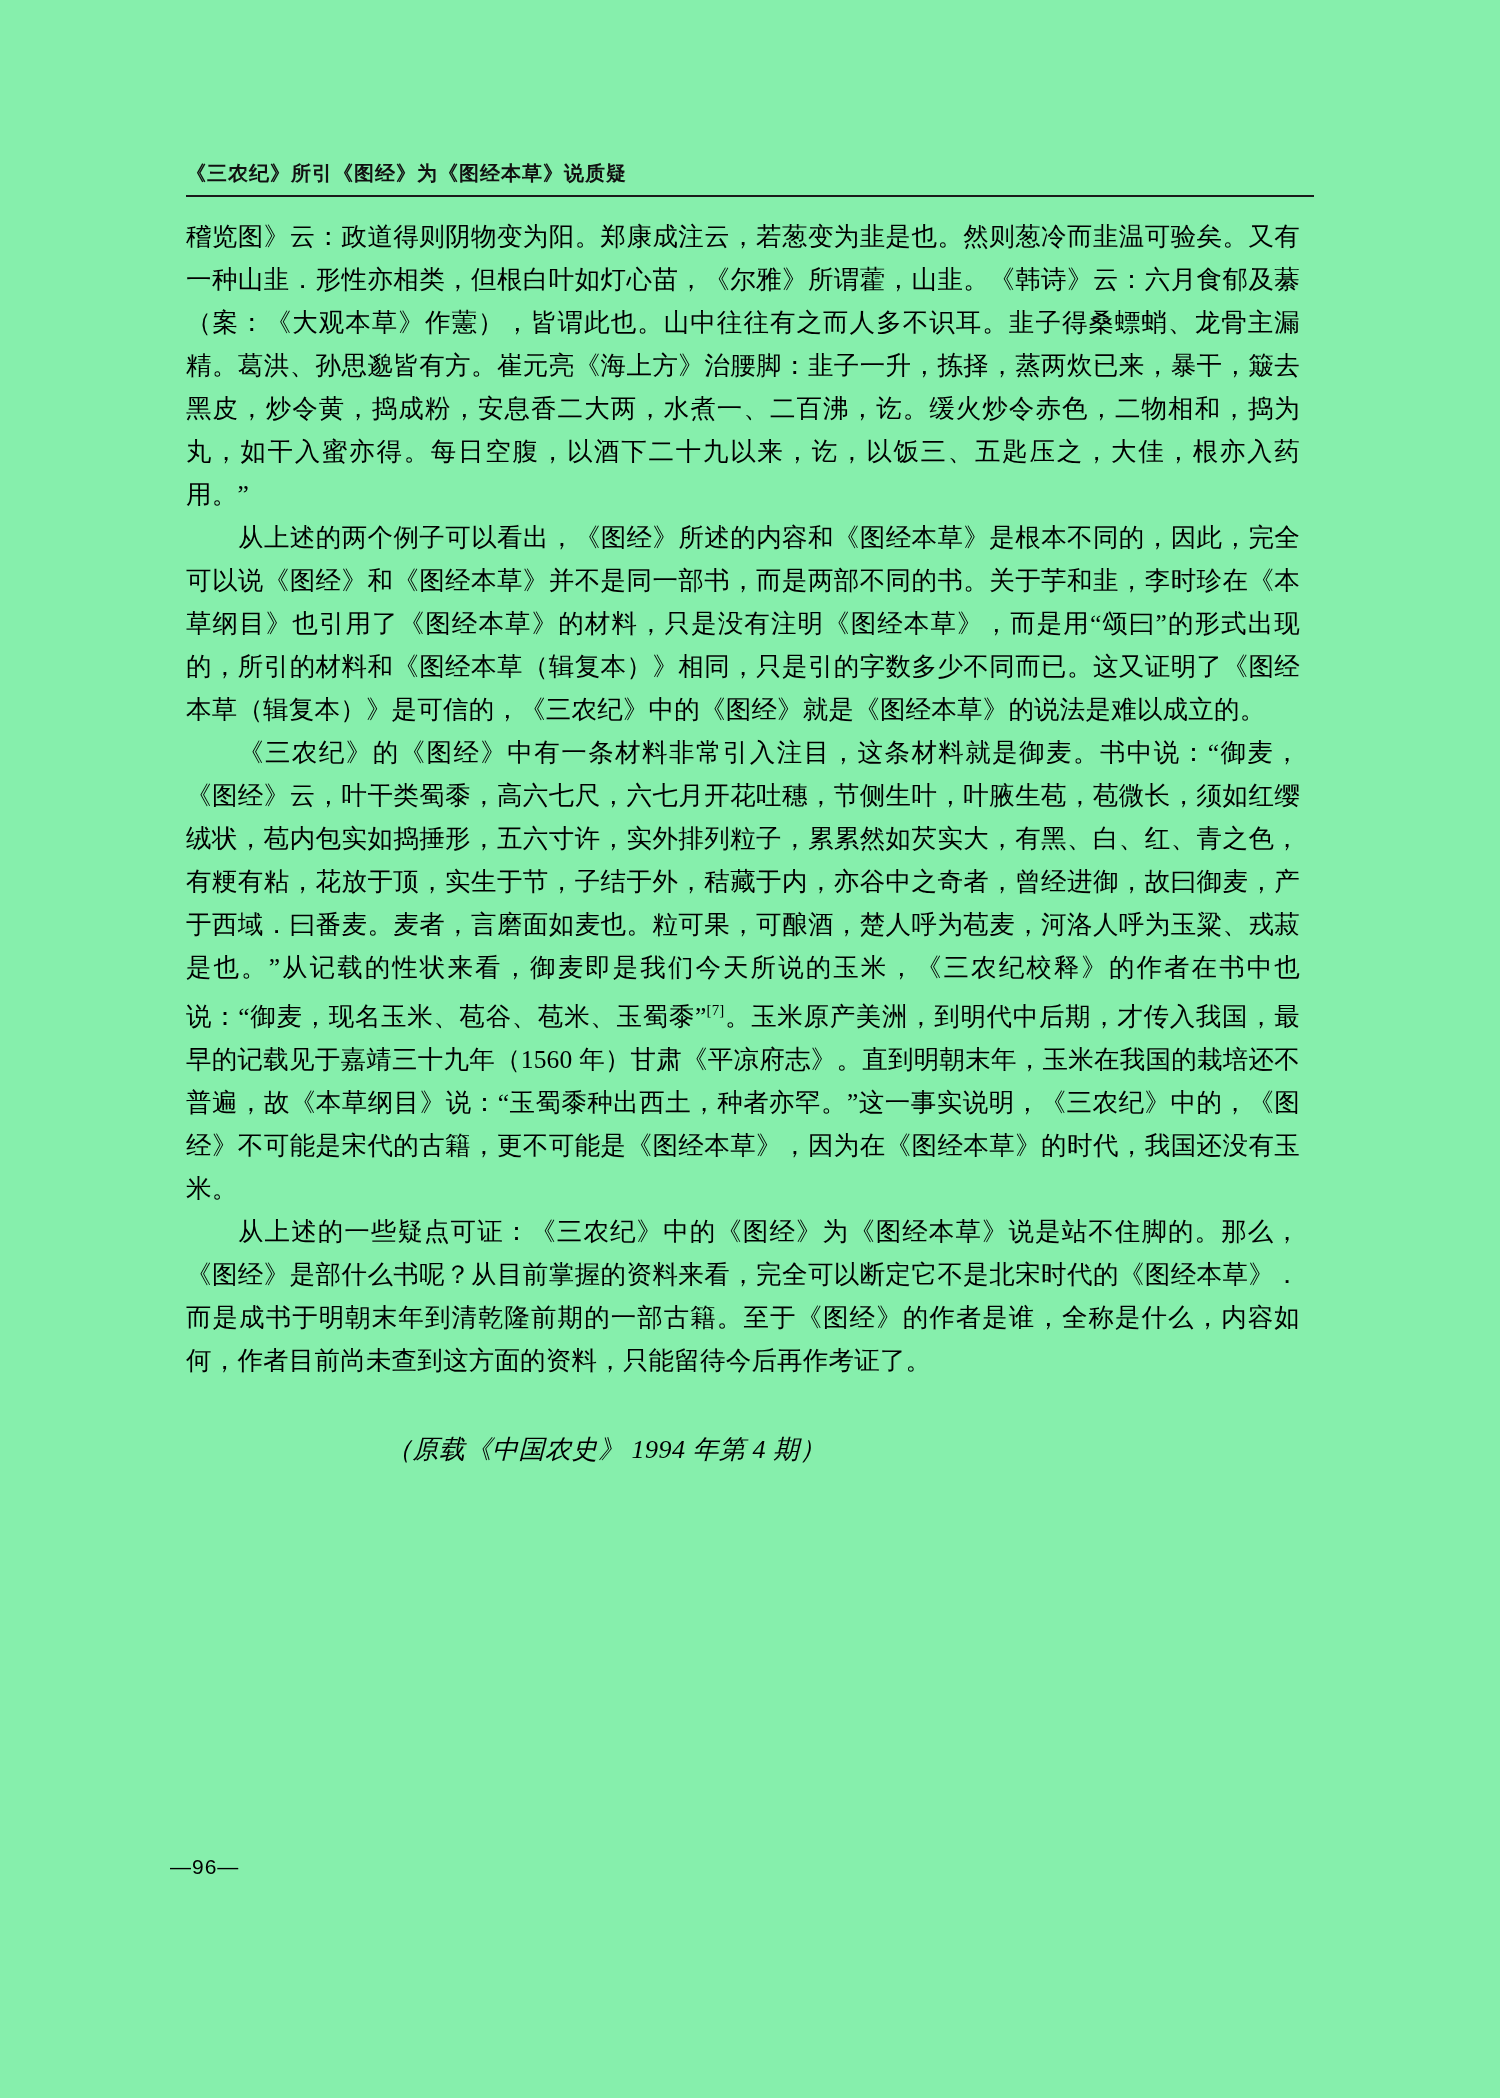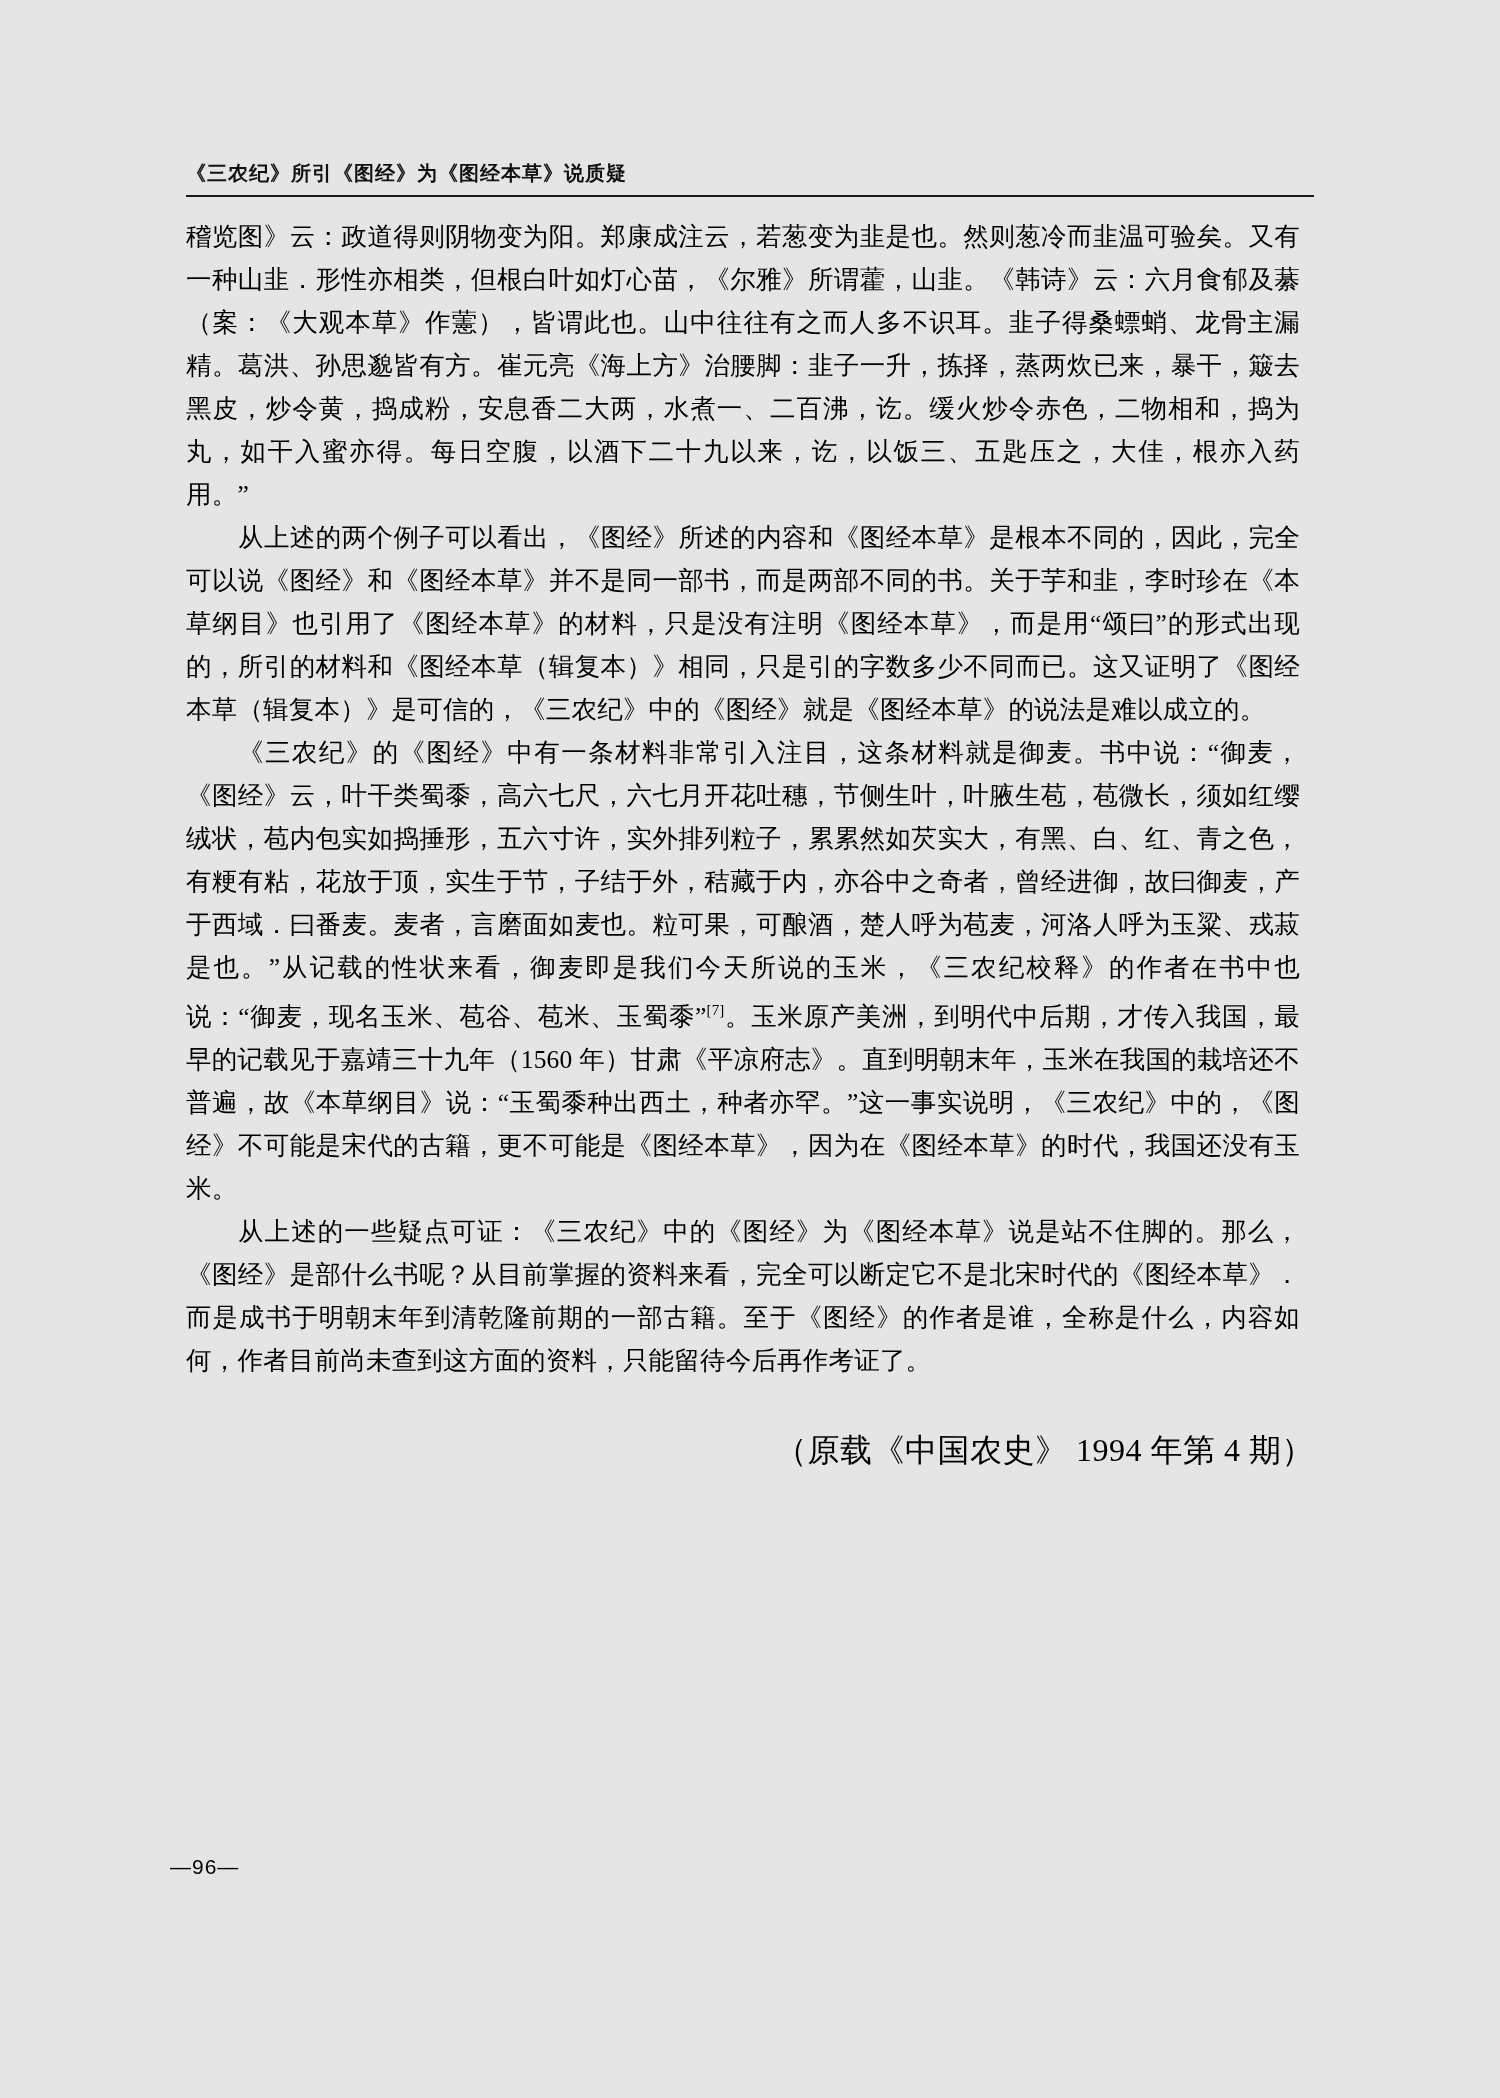--- a/index.html
+++ b/index.html
@@ -13,21 +13,21 @@
     font-family: "Liberation Serif", "DejaVu Serif", serif;
     color: #000000;
     position: relative;
     overflow: hidden;
   }
   .page {
     position: absolute;
     left: 0; top: 0;
     width: 1500px;
     height: 2098px;
-    background: #e5e5e5;
+    background: #86efac;
   }
   .content {
     position: absolute;
     left: 186px;
     top: 160px;
     width: 1128px;
   }
   .header {
     font-family: "Liberation Sans", "DejaVu Sans", sans-serif;
     font-size: 20px;
@@ -55,26 +55,27 @@
   }
   p.heading {
     text-indent: 52px;
     font-weight: bold;
   }
   sup {
     font-size: 15px;
     vertical-align: super;
   }
   .source-line {
-    font-size: 32px;
+    font-size: 26px;
     line-height: 40px;
     margin-top: 48px;
-    text-align: right;
+    text-align: left;
     padding-left: 200px;
     letter-spacing: 0.5px;
+    font-style: italic;
   }
   .page-number {
     position: absolute;
     left: 170px;
     top: 1855px;
     font-size: 21px;
     font-family: Liberation Sans, sans-serif;
     letter-spacing: 1px;
   }
 </style>

